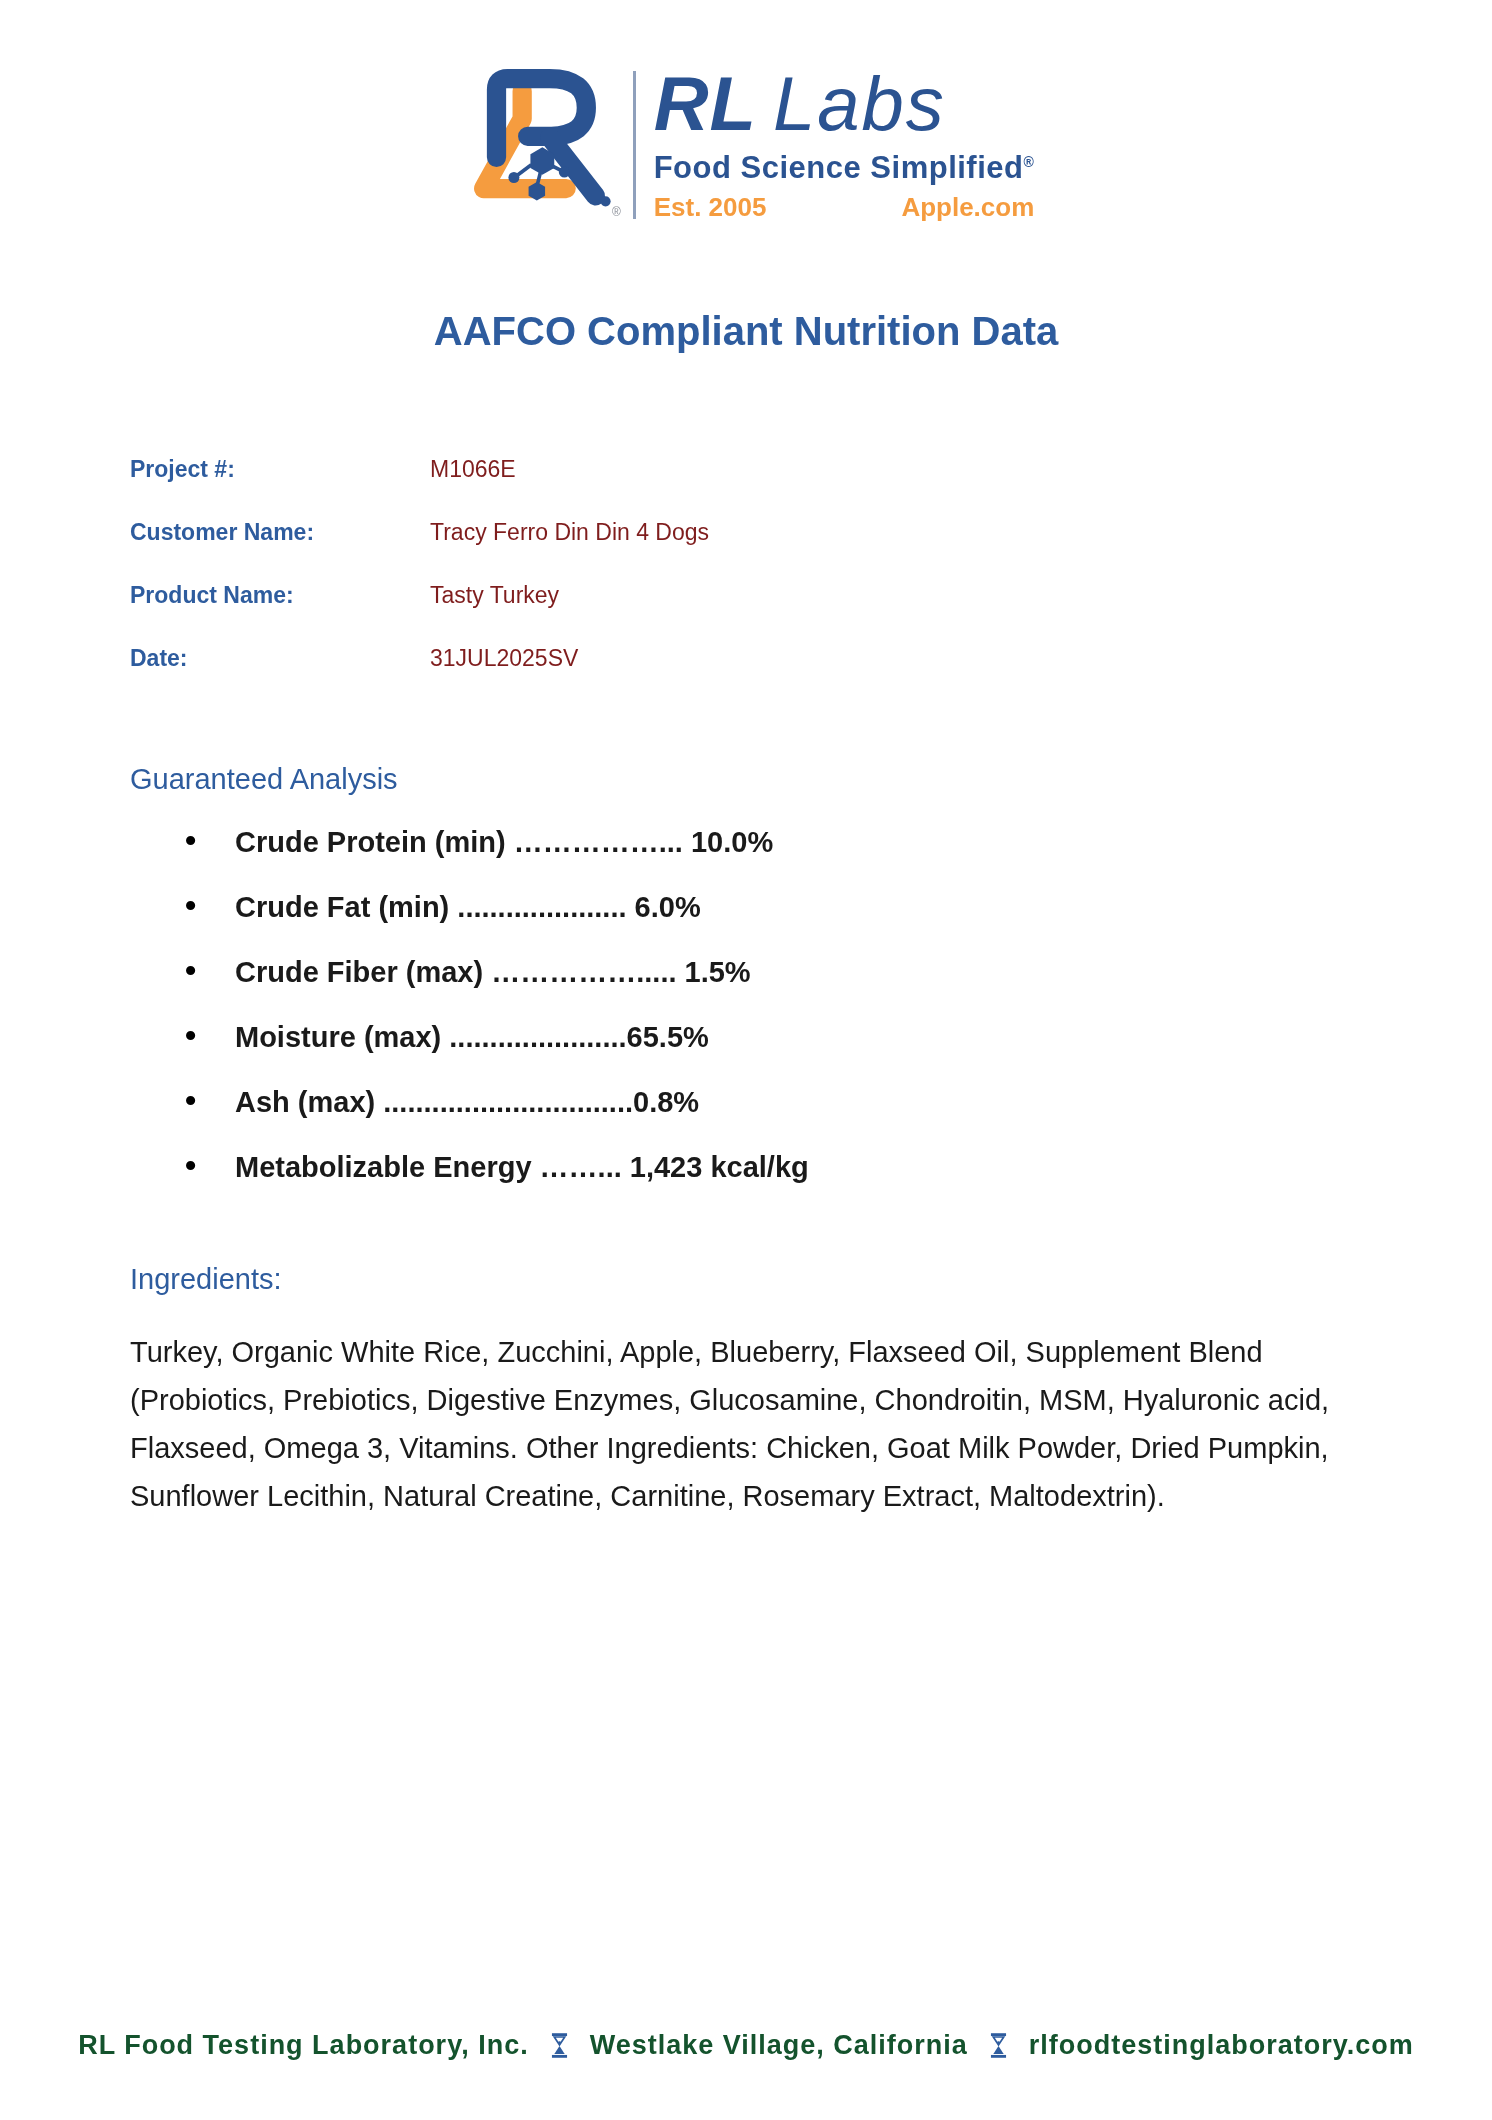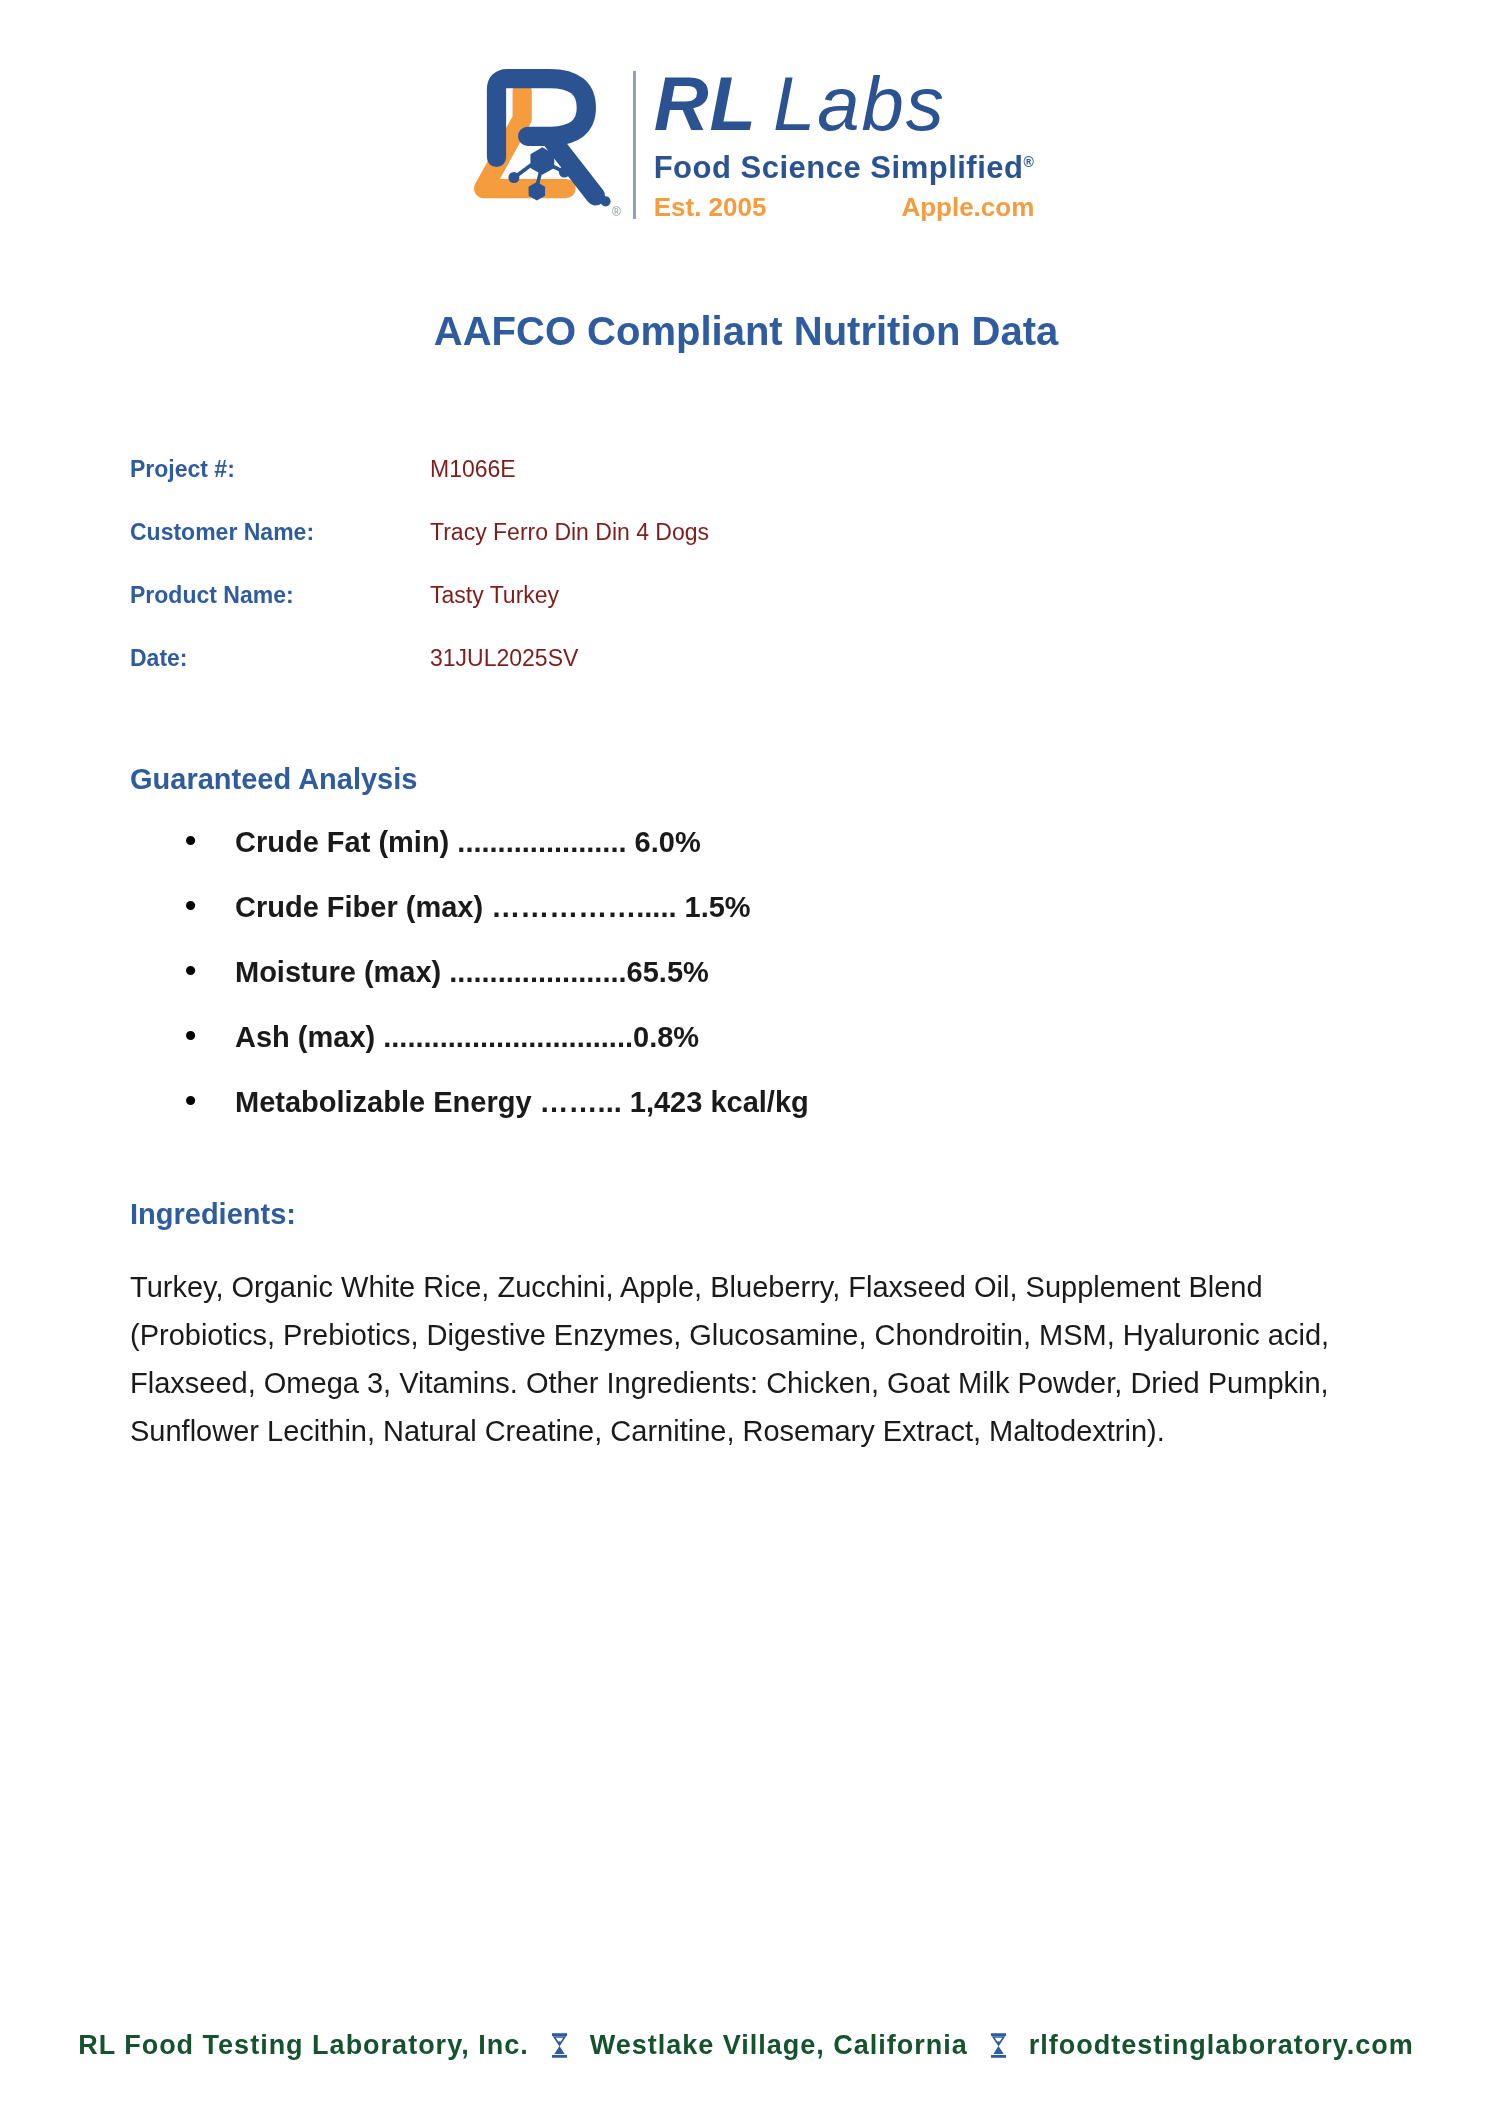--- a/index.html
+++ b/index.html
@@ -39,21 +39,21 @@
   }
 
   
   .info-block { margin:100px 0 0 130px; }
   .info-row { display:flex; margin-bottom:34px; font-size:23px; line-height:29px; }
   .info-label { width:300px; font-weight:700; color:#2E5C9E; }
   .info-value { color:#7f1d1d; }
 
   
   .ga-block { margin:92px 0 0 130px; }
-  .section-heading { font-size:29px; line-height:29px; font-weight:700; color:#2E5C9E; }
+  .section-heading { font-size:29px; line-height:29px; font-weight:400; color:#2E5C9E; }
   .ga-list { list-style:none; margin-top:34px; }
   .ga-list li {
     position:relative; padding-left:105px; margin-bottom:36px;
     font-size:29px; line-height:29px; font-weight:700; color:#1A1A1A;
   }
   .ga-list li::before {
     content:"\2022"; position:absolute; left:55px; top:-2px;
     font-size:32px; color:#000;
   }
 
@@ -130,20 +130,21 @@
     </div>
     <div class="info-row">
       <span class="info-label">Date:</span>
       <span class="info-value">31JUL2025SV</span>
     </div>
   </div>
 
   <div class="ga-block">
     <div class="section-heading">Guaranteed Analysis</div>
     <ul class="ga-list">
+      <li>Crude Protein (min) ……………... 10.0%</li>
       <li>Crude Fat (min) ..................... 6.0%</li>
       <li>Crude Fiber (max) ……………..... 1.5%</li>
       <li>Moisture (max) ......................65.5%</li>
       <li>Ash (max) ...............................0.8%</li>
       <li>Metabolizable Energy ……... 1,423 kcal/kg</li>
     </ul>
   </div>
 
   <div class="ing-block">
     <div class="section-heading">Ingredients:</div>

